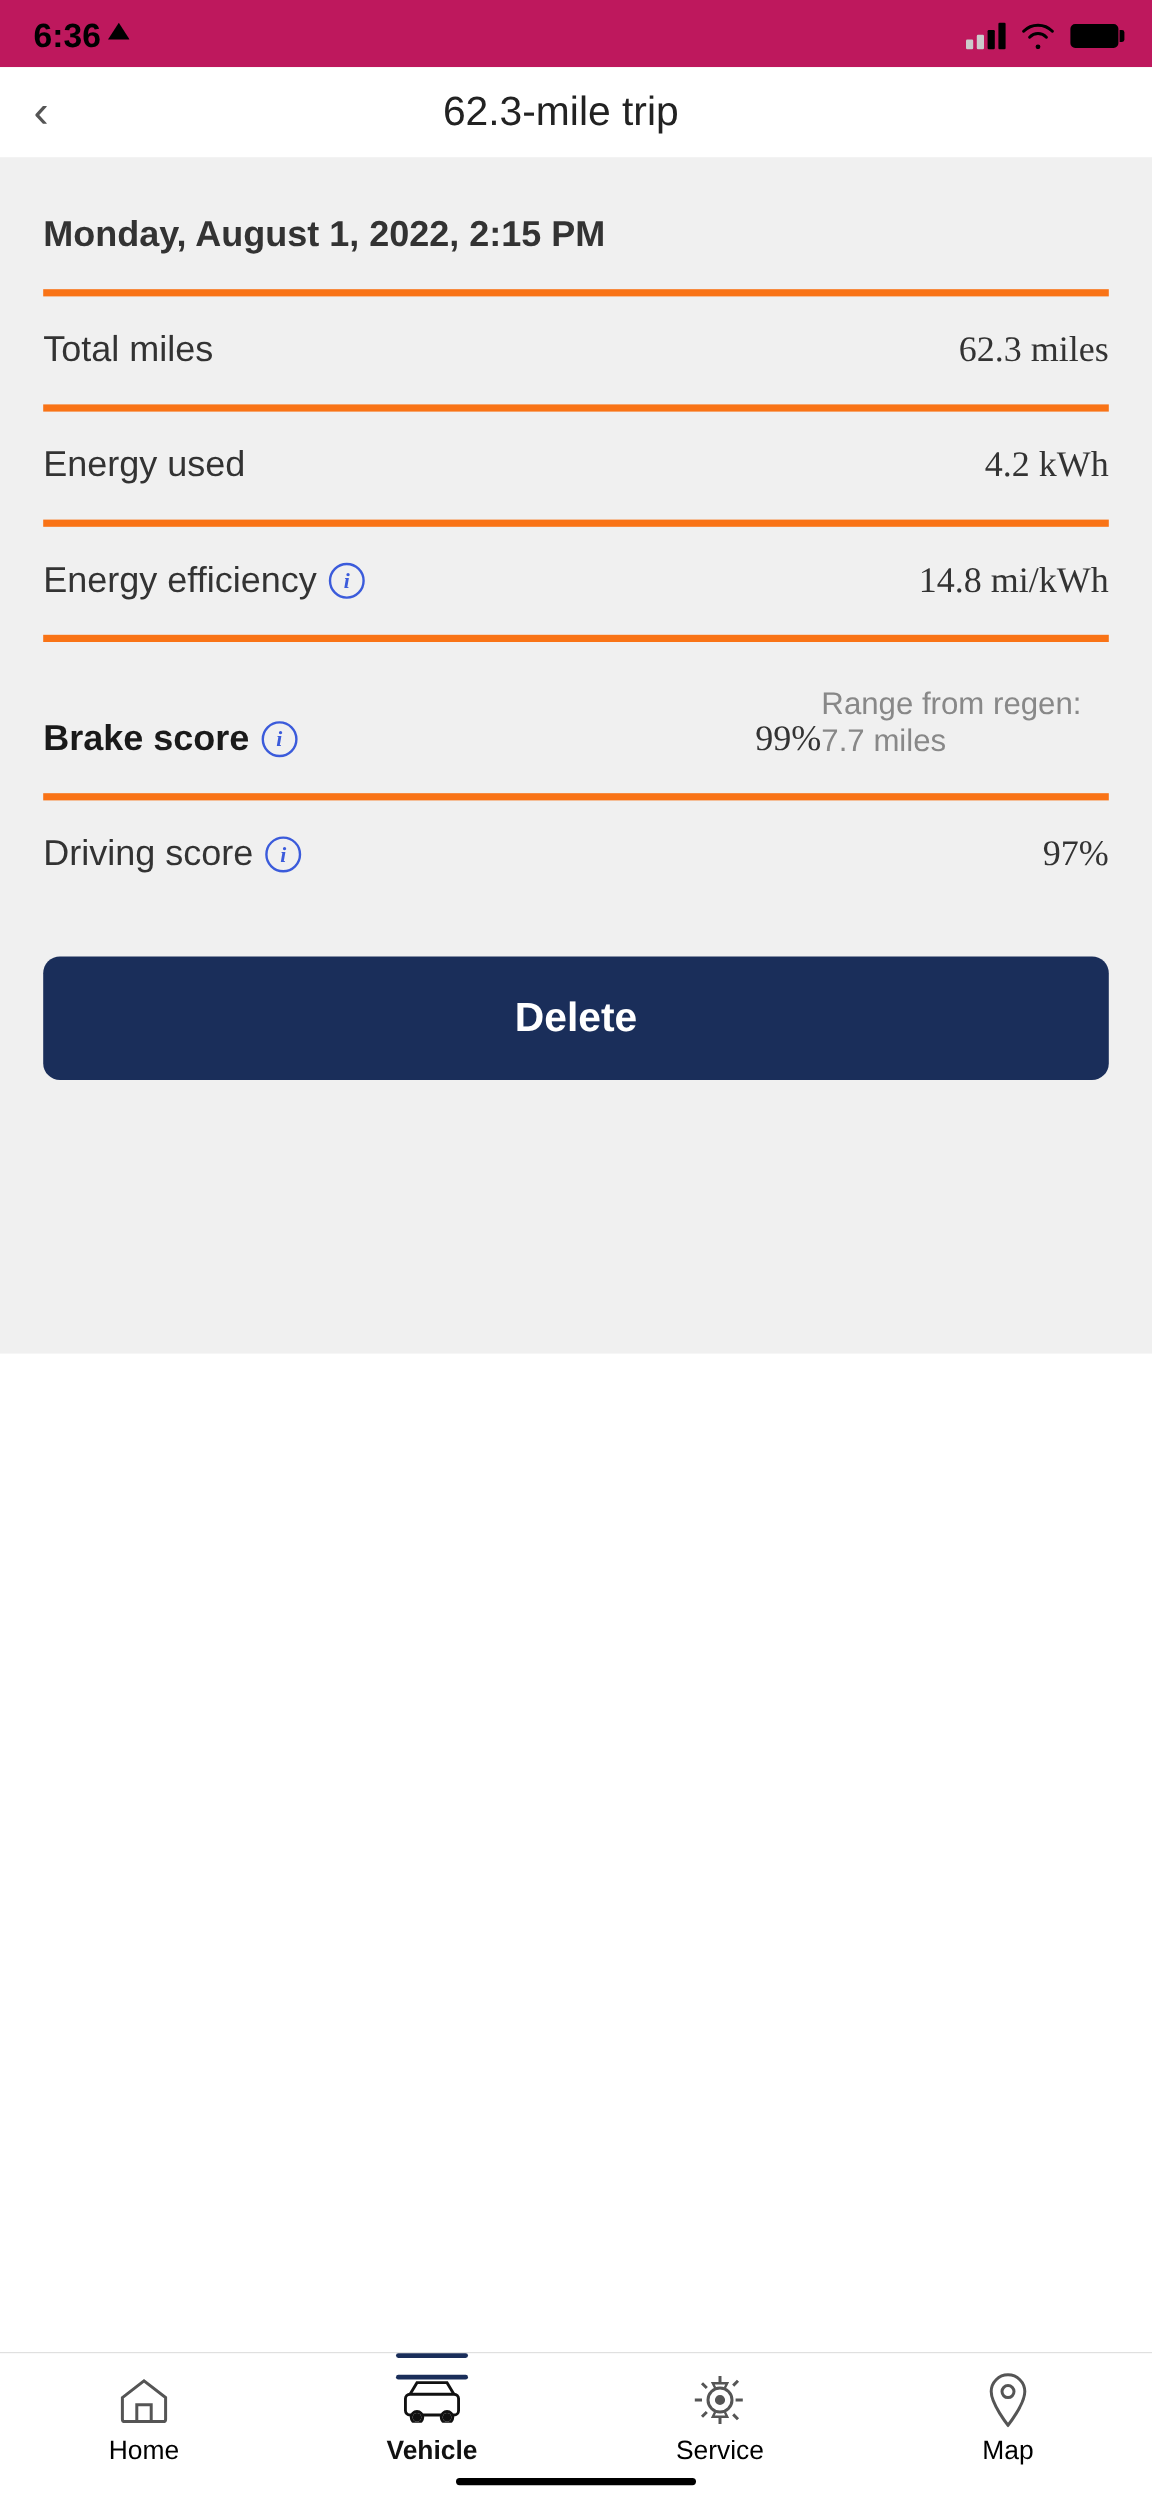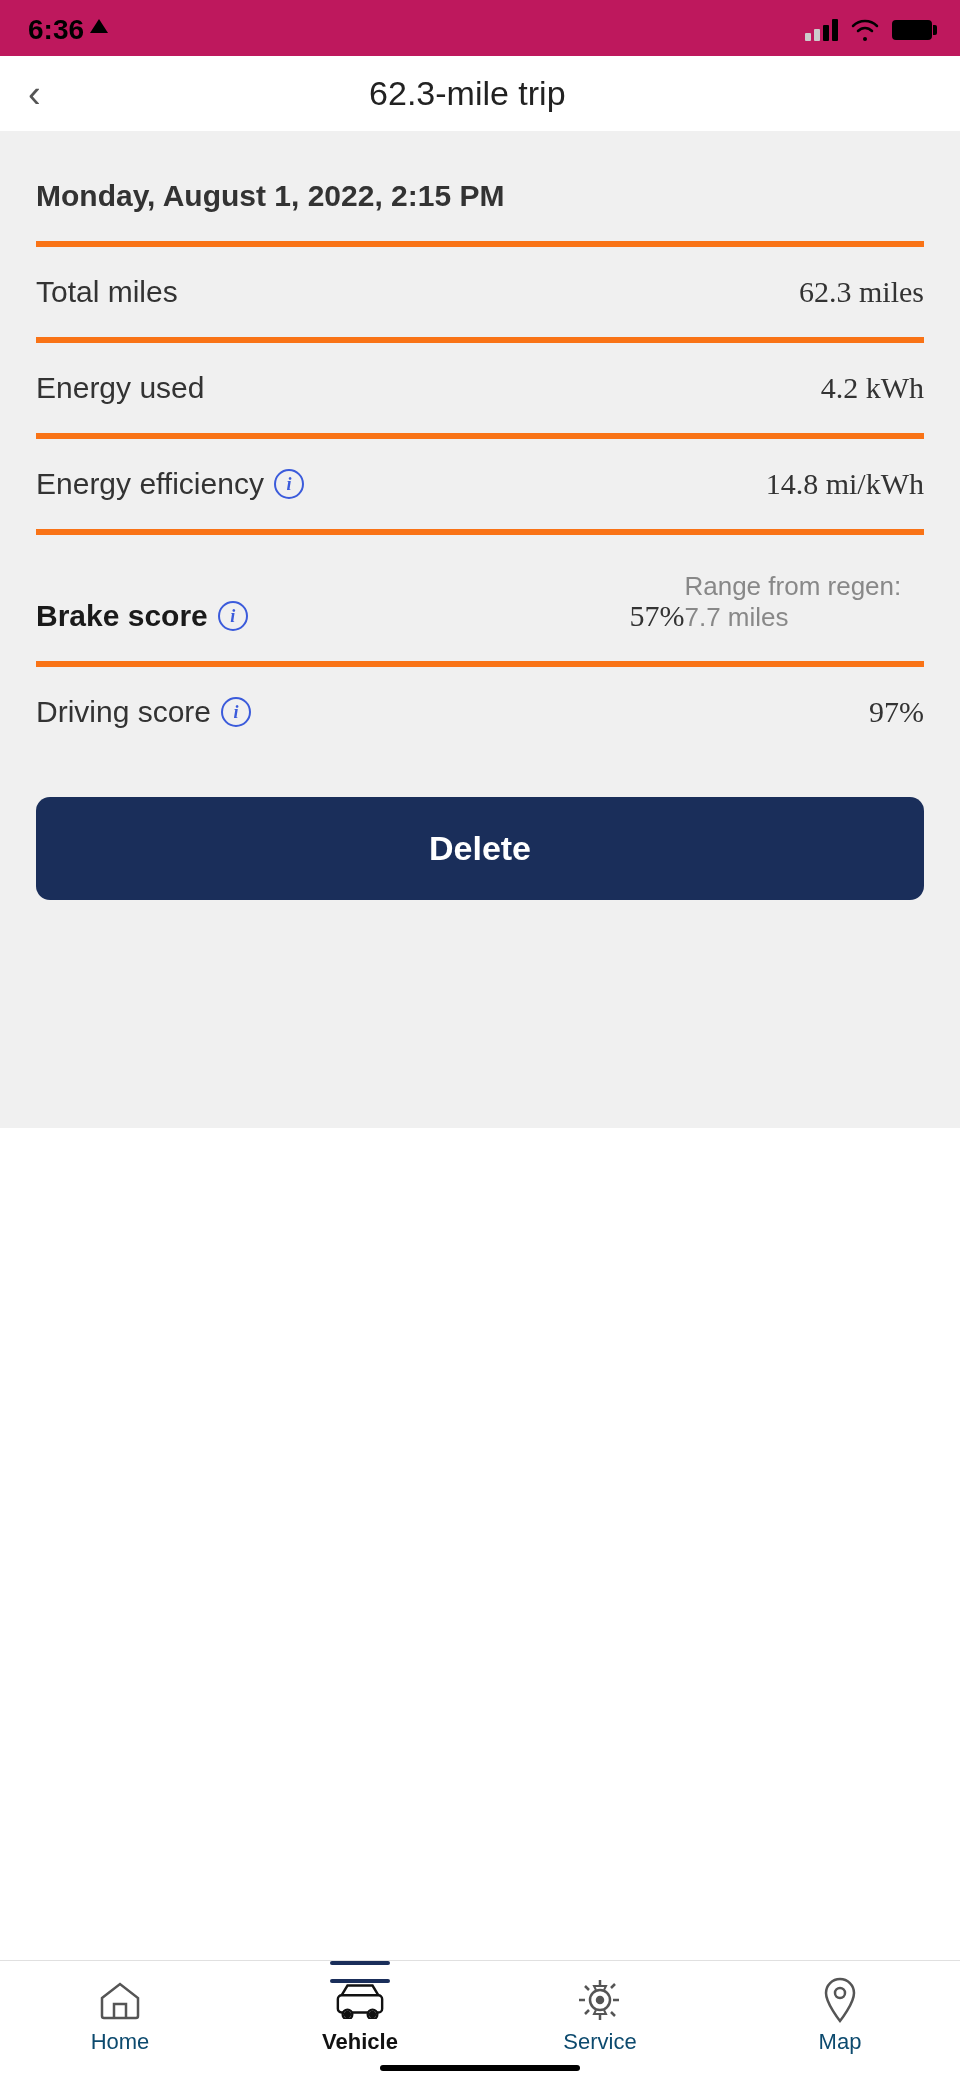--- a/index.html
+++ b/index.html
@@ -216,21 +216,21 @@
     .nav-icon {
       width: 52px;
       height: 42px;
       display: flex;
       align-items: center;
       justify-content: center;
     }
 
     .nav-label {
       font-size: 22px;
-      color: #0c4a6e;
+      color: #000000;
     }
 
     .nav-label.active {
       color: #111;
       font-weight: 600;
     }
 
     .nav-item.active .nav-icon svg {
       stroke: #111;
     }
@@ -315,21 +315,21 @@
     </span>
     <span class="stat-value">14.8 mi/kWh</span>
   </div>
 
   <div class="stat-row multi-line">
     <div class="stat-top">
       <span class="stat-label bold">
         Brake score
         <span class="info-icon">i</span>
       </span>
-      <span class="stat-value">57%</span>
+      <span class="stat-value">99%</span>
     </div>
     <div class="stat-sub">Range from regen: 7.7 miles</div>
   </div>
 
   <div class="stat-row">
     <span class="stat-label">
       Driving score
       <span class="info-icon">i</span>
     </span>
     <span class="stat-value">97%</span>

